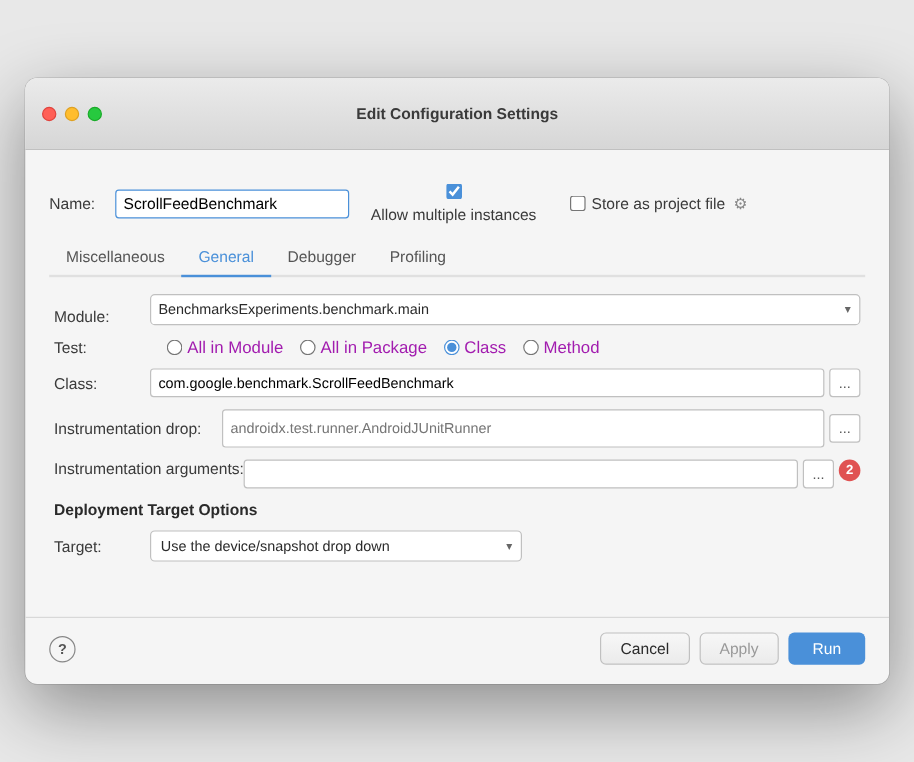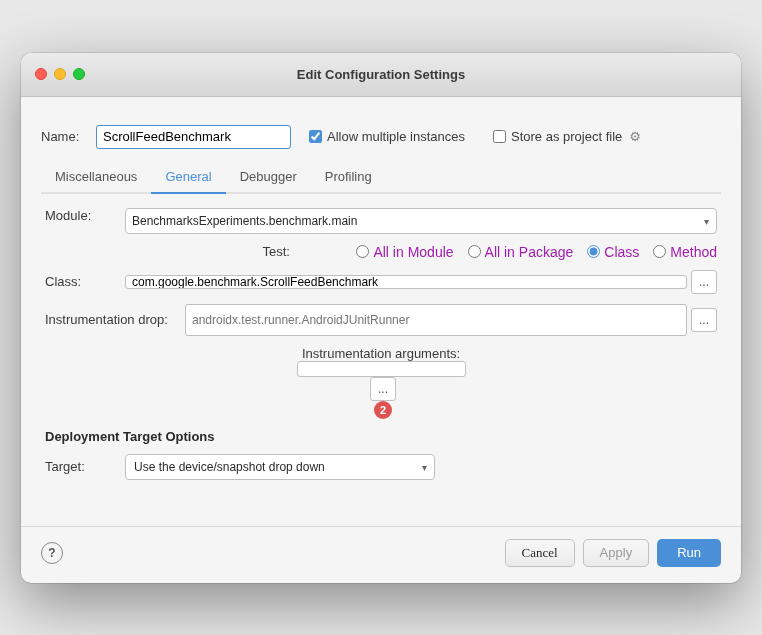--- a/index.html
+++ b/index.html
@@ -15,21 +15,21 @@
     }
     .window {
       width: 720px;
       background: #f5f5f5;
       border-radius: 10px;
       box-shadow: 0 20px 60px rgba(0,0,0,0.4), 0 0 0 0.5px rgba(0,0,0,0.2);
       overflow: hidden;
     }
     .titlebar {
       background: linear-gradient(to bottom, #ebebeb, #d6d6d6);
-      height: 44px;
+      height: 60px;
       display: flex;
       align-items: center;
       padding: 0 14px;
       border-bottom: 1px solid #c0c0c0;
       position: relative;
     }
     .traffic-lights {
       display: flex;
       gap: 7px;
     }
@@ -72,20 +72,21 @@
       padding: 0 6px;
       font-size: 13px;
       outline: none;
       background: white;
     }
     .checkbox-group {
       display: flex;
       align-items: center;
       gap: 5px;
       margin-left: 8px;
+      flex-direction: column;
     }
     .checkbox-group input[type="checkbox"] {
       width: 13px;
       height: 13px;
       accent-color: #4a90d9;
     }
     .checkbox-label {
       font-size: 13px;
       color: #3a3a3a;
     }
@@ -129,21 +130,21 @@
       left: 0;
       right: 0;
       height: 2px;
       background: #4a90d9;
     }
     .form-section {
       padding: 0 4px;
     }
     .form-row {
       display: flex;
-      align-items: flex-start;
+      align-items: flex-end;
       margin-bottom: 10px;
     }
     .form-label {
       min-width: 80px;
       color: #3a3a3a;
       font-size: 13px;
     }
     .module-select-wrapper {
       position: relative;
       flex: 1;
@@ -167,21 +168,20 @@
       transform: translateY(-50%);
       color: #666;
       pointer-events: none;
       font-size: 10px;
     }
     .test-row {
       display: flex;
       align-items: center;
       gap: 14px;
       margin-bottom: 10px;
-      justify-content: flex-end;
     }
     .test-label {
       min-width: 80px;
       color: #3a3a3a;
       font-size: 13px;
     }
     .radio-option {
       display: flex;
       align-items: center;
       gap: 4px;
@@ -201,21 +201,21 @@
       align-items: center;
       margin-bottom: 10px;
     }
     .class-label {
       min-width: 80px;
       color: #3a3a3a;
       font-size: 13px;
     }
     .class-input {
       flex: 1;
-      height: 14px;
+      height: 24px;
       border: 1px solid #c0c0c0;
       border-radius: 3px;
       padding: 0 6px;
       font-size: 12px;
       background: white;
       outline: none;
     }
     .browse-btn {
       width: 26px;
       height: 24px;
@@ -311,21 +311,20 @@
       gap: 8px;
     }
     .btn-cancel {
       padding: 5px 16px;
       border: 1px solid #c0c0c0;
       border-radius: 5px;
       background: linear-gradient(to bottom, #f7f7f7, #ebebeb);
       font-size: 13px;
       cursor: pointer;
       color: #2a2a2a;
-      font-family: Liberation Serif, serif;
     }
     .btn-apply {
       padding: 5px 16px;
       border: 1px solid #c0c0c0;
       border-radius: 5px;
       background: linear-gradient(to bottom, #f7f7f7, #ebebeb);
       font-size: 13px;
       cursor: pointer;
       color: #999;
     }
@@ -347,23 +346,21 @@
       color: white;
       font-size: 11px;
       font-weight: bold;
       display: flex;
       align-items: center;
       justify-content: center;
       margin-left: 4px;
     }
     .inst-args-row {
       display: flex;
-      align-items: center;
-      margin-bottom: 10px;
-      flex-direction: column;
+      margin-bottom: 10px;
     }
     .inst-args-input {
       flex: 1;
       height: 24px;
       border: 1px solid #c0c0c0;
       border-radius: 3px;
       padding: 0 6px;
       font-size: 12px;
       background: white;
       outline: none;

